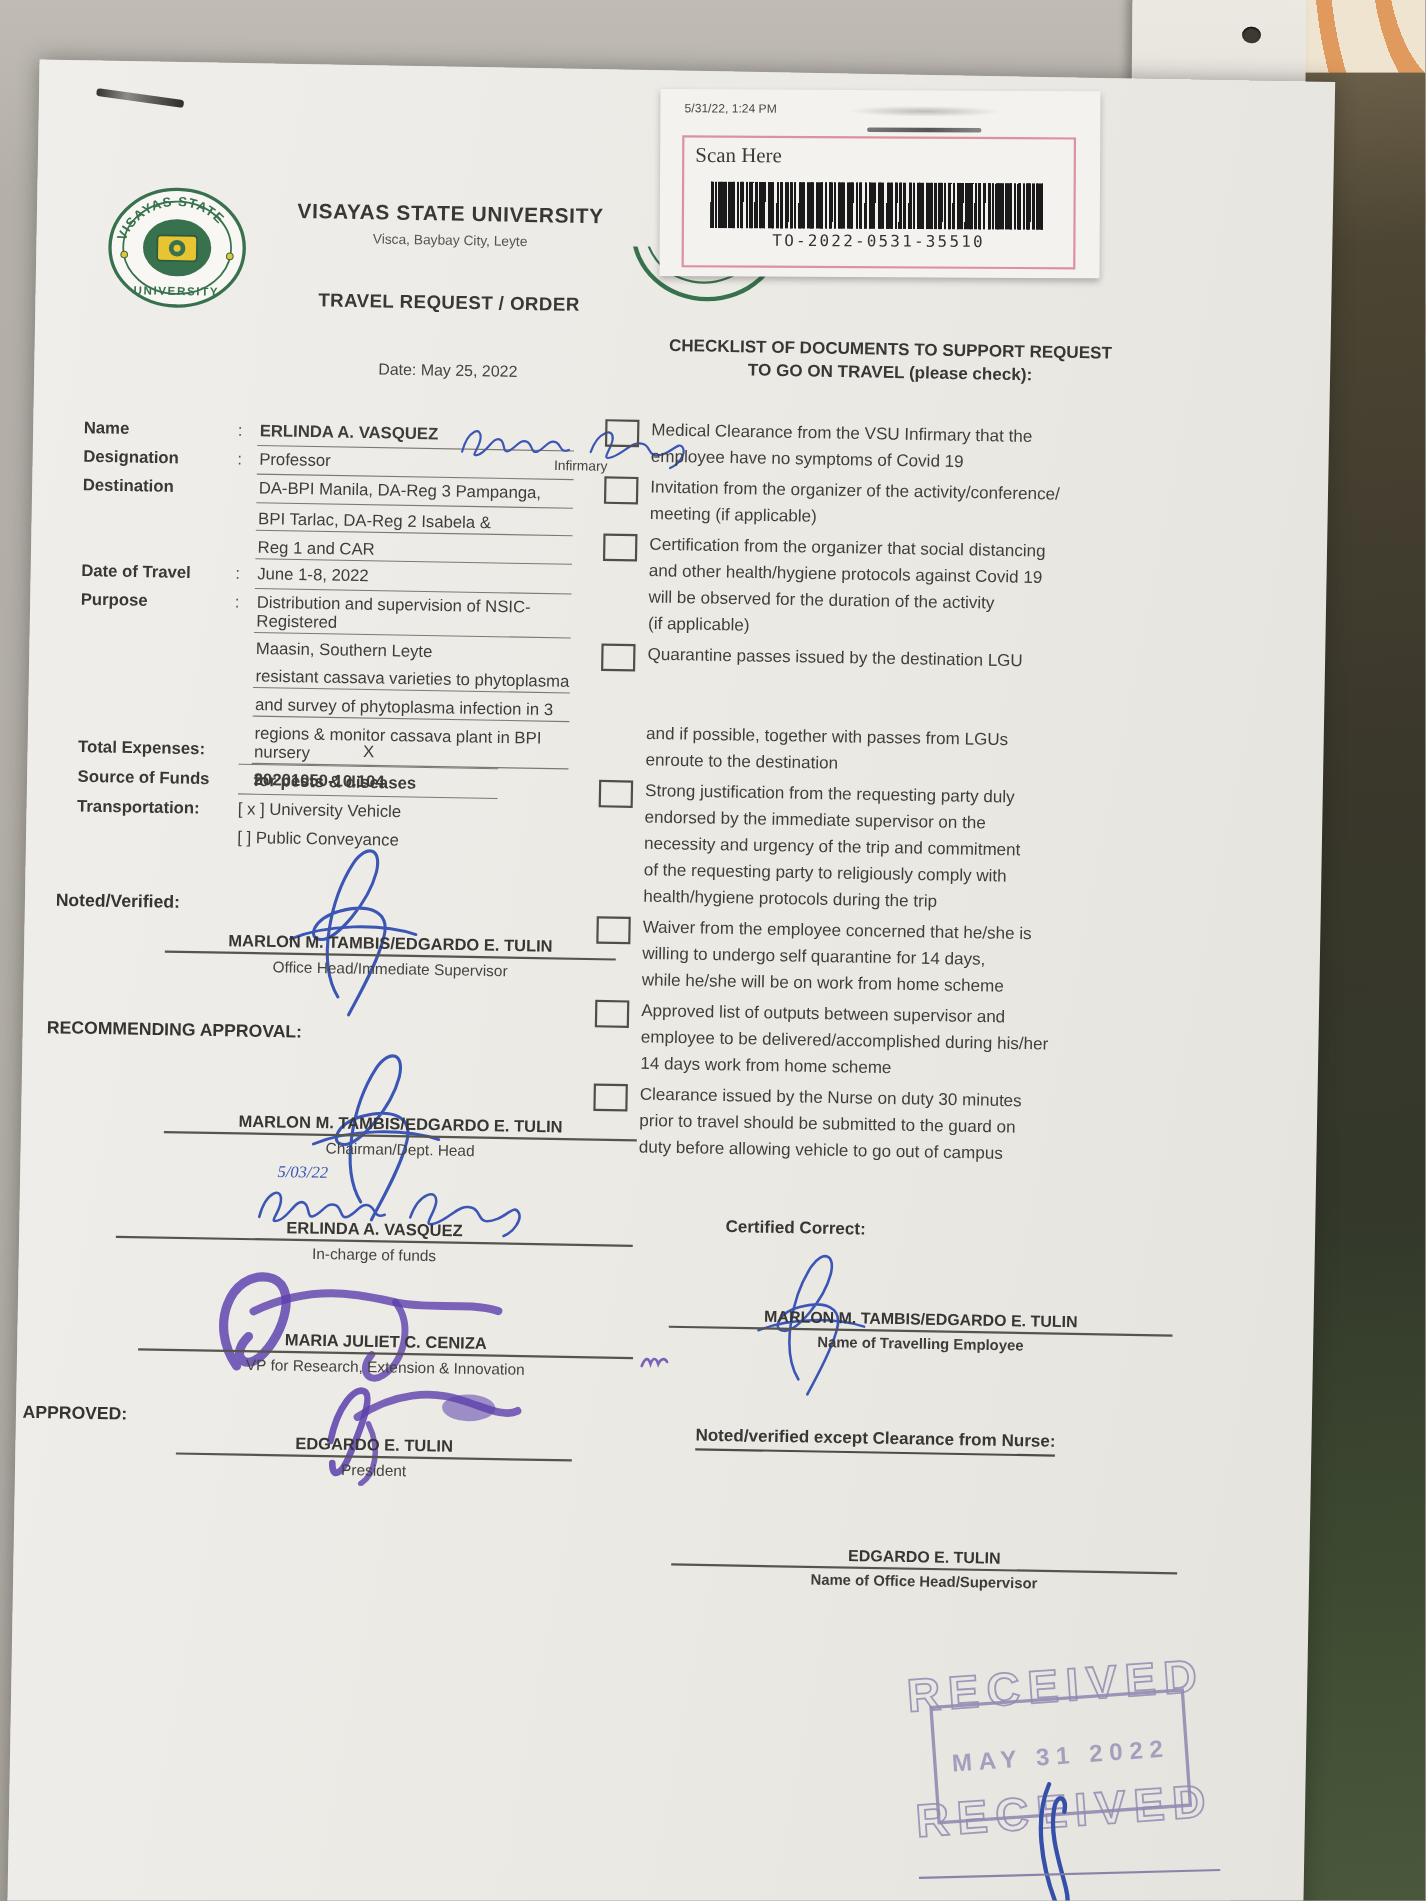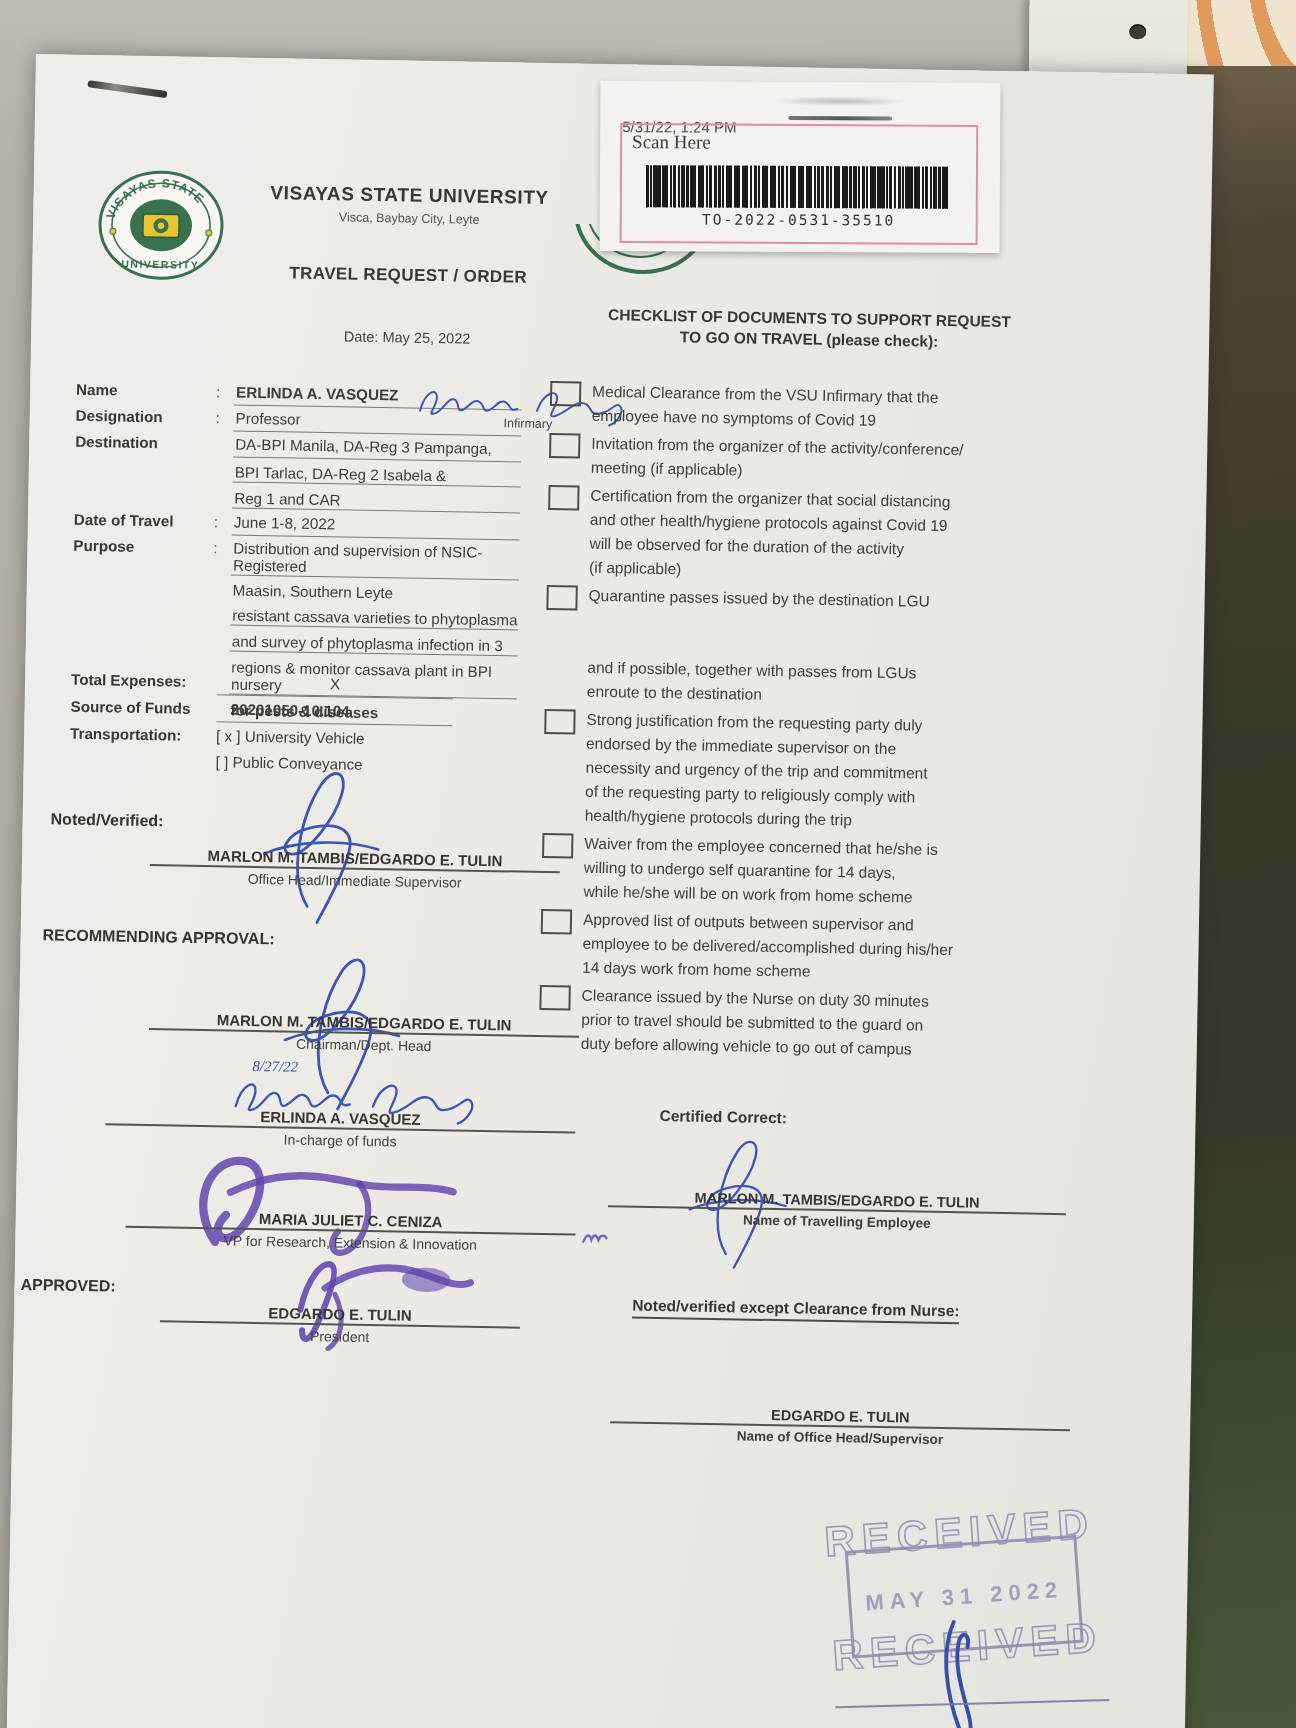--- a/index.html
+++ b/index.html
@@ -88,21 +88,21 @@
     -webkit-text-stroke:1.6px rgba(148,138,178,.85);text-align:center;white-space:nowrap;}
   .stamp-box{width:226px;height:102px;border:3px solid rgba(148,138,178,.9);margin:-14px auto 0;
     display:flex;align-items:center;justify-content:center;}
   .stamp-date{font-size:22px;font-weight:bold;letter-spacing:6px;color:rgba(150,140,180,.8);}
   .stamp-word.w2{margin-top:-28px;}
   .stamp-init{position:absolute;left:128px;top:96px;width:52px;height:158px;}
   .stamp-under{position:absolute;left:828px;top:1632px;width:274px;border-top:2.5px solid rgba(130,120,165,.9);transform:rotate(-2.5deg);}
   
   .sticker{position:absolute;left:600px;top:82px;width:400px;height:170px;background:#f4f2ef;
     transform:rotate(.3deg);box-shadow:0 3px 6px rgba(40,38,32,.3);z-index:12;}
-  .stk-time{position:absolute;left:22px;top:12px;font-size:15px;color:#4a4843;margin-top:25px;}
+  .stk-time{position:absolute;left:22px;top:12px;font-size:11px;color:#4a4843;}
   .stk-smudge{position:absolute;left:188px;top:34px;width:104px;height:4px;background:linear-gradient(90deg,#777,#555 55%,#888);border-radius:2px;}
   .stk-smudge2{position:absolute;left:170px;top:14px;width:140px;height:10px;background:radial-gradient(ellipse,rgba(90,90,90,.35),transparent 70%);}
   .stk-box{position:absolute;left:20px;top:42px;width:354px;height:116px;border:2px solid #dd90a0;}
   .stk-scan{font-family:"Liberation Serif",serif;font-size:19px;color:#3b3a37;position:absolute;left:10px;top:6px;}
   .barcode{position:absolute;left:24px;top:40px;width:304px;height:42px;
     background-image:repeating-linear-gradient(90deg,#1a1a1a 0 2px,transparent 2px 4px),
       repeating-linear-gradient(90deg,#1a1a1a 0 3px,transparent 3px 9px),
       repeating-linear-gradient(90deg,#1a1a1a 0 1px,transparent 1px 7px);}
   .stk-code{position:absolute;left:0;top:86px;width:100%;text-align:center;
     font-family:"DejaVu Sans Mono",monospace;font-size:14.5px;letter-spacing:2px;color:#34332f;}
@@ -252,21 +252,21 @@
 
     <div class="recom">
       <div class="lbl-big">RECOMMENDING APPROVAL:</div>
       <svg class="sg1 ink" viewBox="0 0 140 175">
           <use href="#sigTambis"></use>
         </svg>
       <div class="nb1">
         <div class="sigline">MARLON M. TAMBIS/EDGARDO E. TULIN</div>
         <div class="sigtitle">Chairman/Dept. Head</div>
       </div>
-      <div class="hdate">8/27/22</div>
+      <div class="hdate">5/03/22</div>
       <svg class="sgE ink" viewBox="0 0 260 60">
           <use href="#sigErlinda"></use>
         </svg>
       <div class="nb2">
         <div class="sigline">ERLINDA A. VASQUEZ</div>
         <div class="sigtitle">In-charge of  funds</div>
       </div>
       <svg class="sgC ink" viewBox="0 0 300 120">
           <use href="#sigCeniza"></use>
         </svg>

